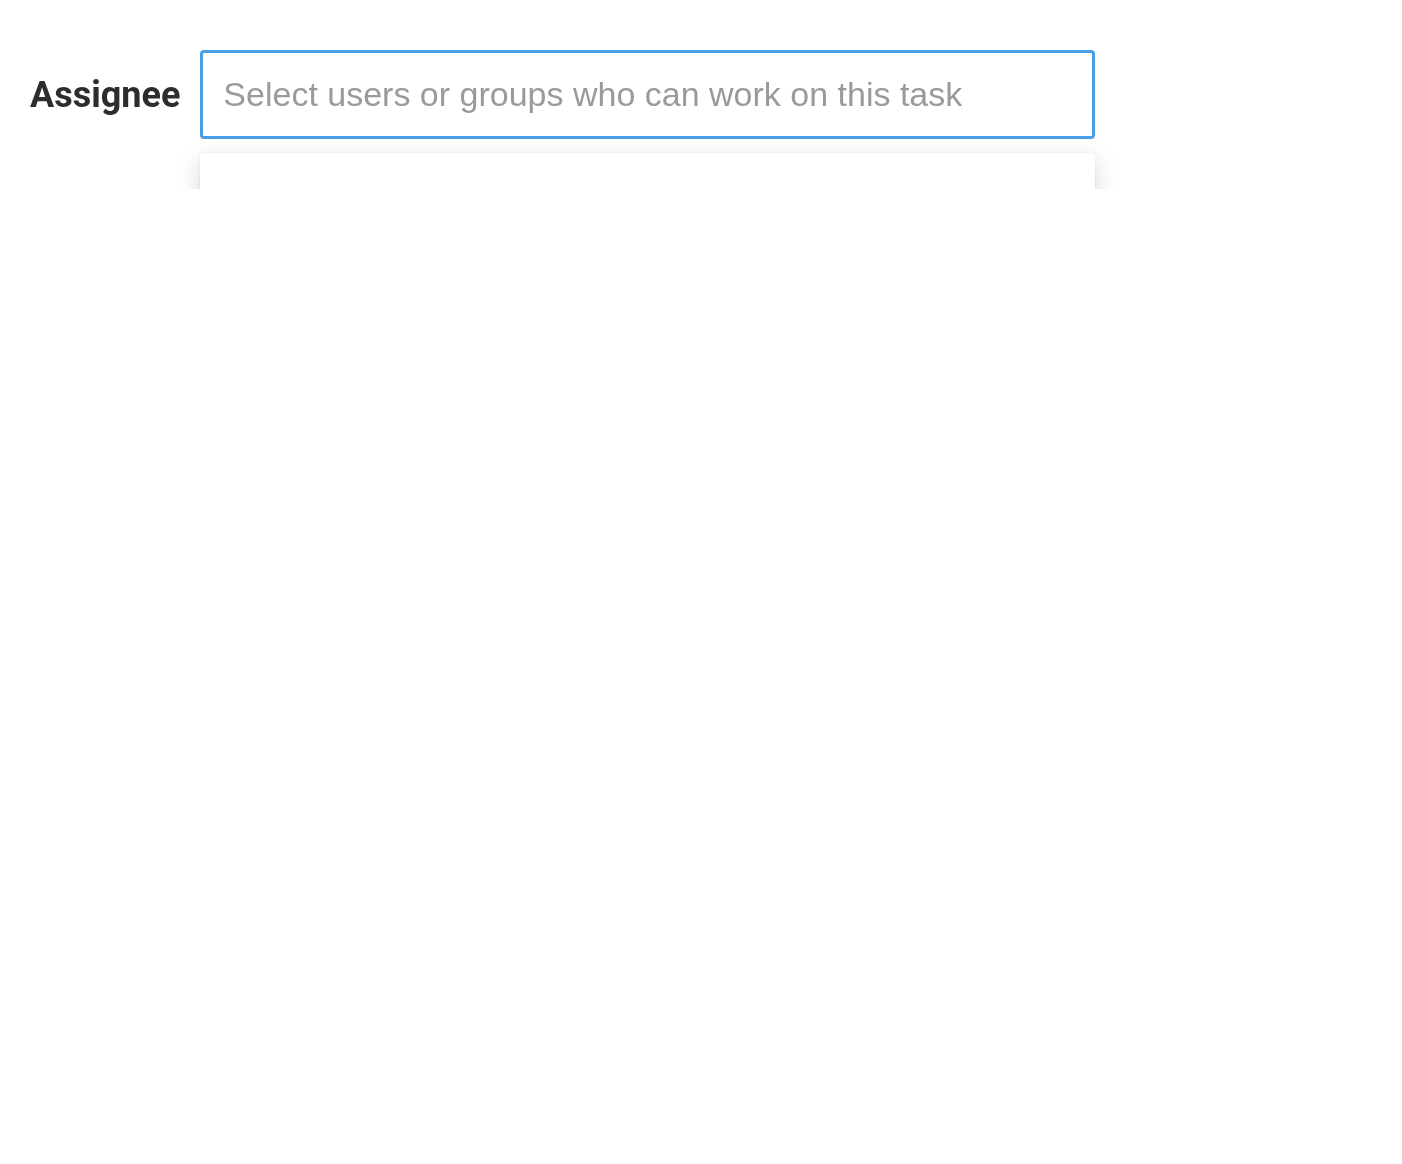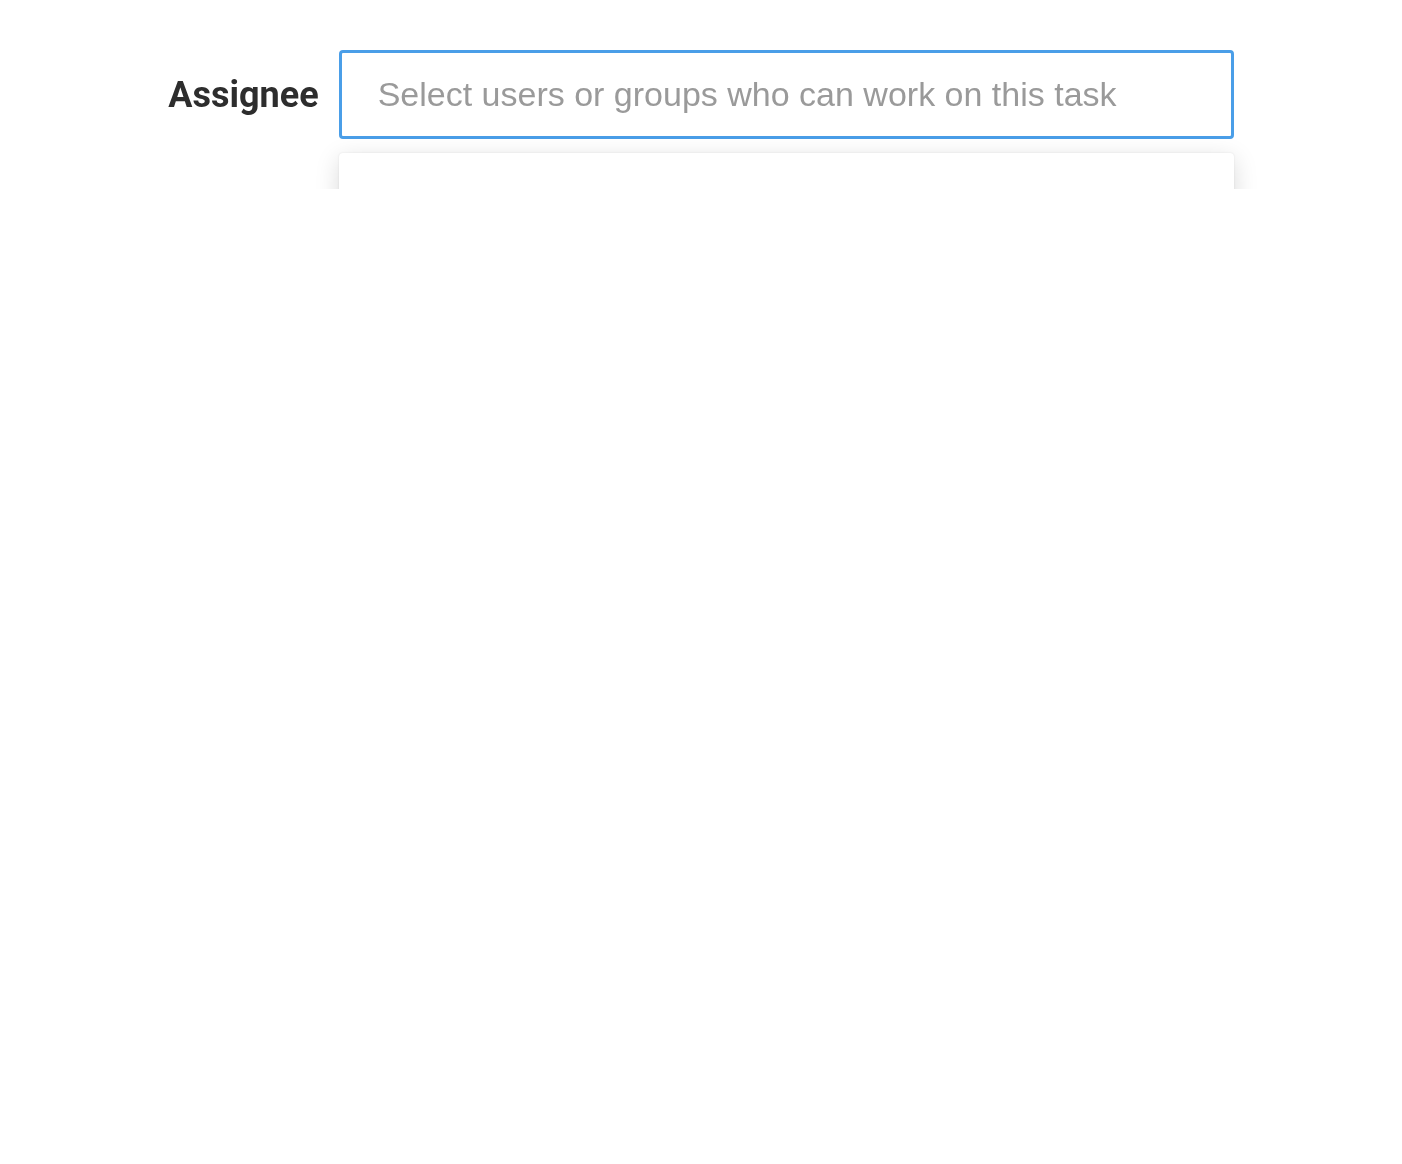--- a/index.html
+++ b/index.html
@@ -10,38 +10,37 @@
     body {
       font-family: -apple-system, BlinkMacSystemFont, "Segoe UI", Roboto, Helvetica, Arial, sans-serif;
       background: #fff;
       padding: 50px 30px;
       width: 1402px;
     }
     .container {
       display: flex;
       align-items: flex-start;
       gap: 20px;
-      justify-content: center;
     }
     .label {
       font-size: 36px;
       font-weight: 700;
       color: #2d2d2d;
       padding-top: 24px;
     }
     .field-wrap {
       position: relative;
       flex: 1;
       max-width: 895px;
     }
     .input-box {
       width: 100%;
       border: 3px solid #4a9ee8;
       border-radius: 4px;
-      padding: 22px 36px;
+      padding: 22px 20px;
       font-size: 34px;
       color: #333;
       outline: none;
     }
     .input-box::placeholder {
       color: #9a9a9a;
     }
     .dropdown {
       position: absolute;
       top: 100%;

